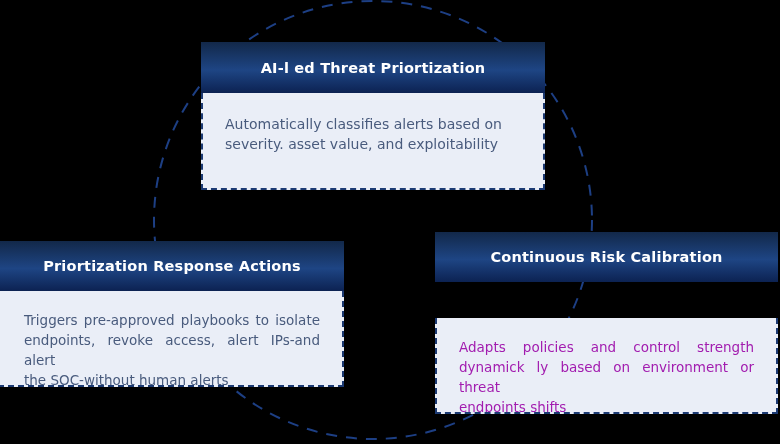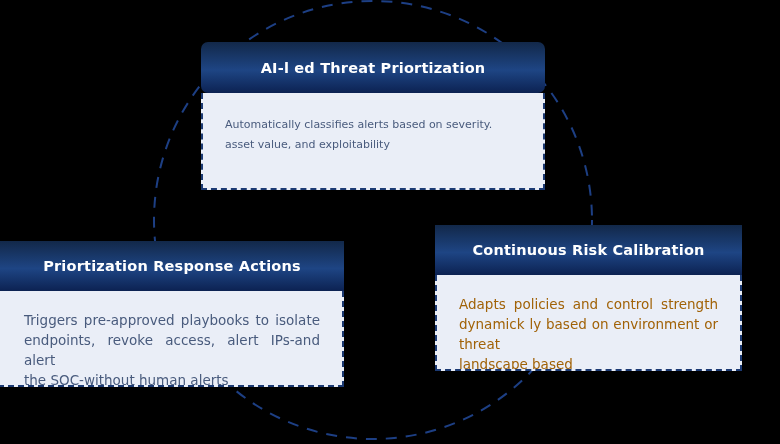--- a/index.html
+++ b/index.html
@@ -56,33 +56,33 @@
     border-top: none;
     box-sizing: border-box;
     color: #495b7d;
     text-align: justify;
     text-justify: inter-word;
     overflow: hidden;
   }
 
   
   #card-top { left: 201px; top: 42px; width: 344px; }
-  #card-top .card-header { height: 51px; font-size: 14.5px; border-radius: 7px; }
+  #card-top .card-header { height: 51px; font-size: 14.5px; }
   #card-top .card-body   { height: 97px; padding: 22px 22px 0 22px;
-                            font-size: 11px; line-height: 19.5px; }
+                            font-size: 14px; line-height: 19.5px; }
 
   
   #card-left { left: -12px; top: 241px; width: 356px; }
   #card-left .card-header { height: 50px; font-size: 14.5px;
                             padding-left: 12px; }
   #card-left .card-body   { height: 96px; padding: 19px 22px 0 34px;
                             font-size: 13.5px; line-height: 20px; }
 
   
-  #card-right { left: 435px; top: 225px; width: 307px; }
+  #card-right { left: 435px; top: 232px; width: 343px; }
   #card-right .card-header { height: 50px; font-size: 14.5px; }
   #card-right .card-body   { height: 96px; padding: 19px 22px 0 22px;
                              font-size: 13.5px; line-height: 20px; }
 
   .body-text { margin: 0; }
   .body-text:last-child { text-align: left; }
 </style>
 </head>
 <body>
 
@@ -108,19 +108,19 @@
     <div class="card-body" style="background: rgb(234, 238, 247); color: rgb(73, 91, 125); border-color: rgb(28, 58, 115);">
       <p class="body-text">Triggers pre-approved playbooks to isolate endpoints, revoke access, alert IPs-and alert</p>
       <p class="body-text">the SOC-without human alerts</p>
     </div>
   </div>
 
   <div class="card" id="card-right">
     <div class="card-header" style="background: linear-gradient(rgb(18, 40, 73) 0%, rgb(30, 69, 132) 55%, rgb(12, 34, 82) 100%); color: rgb(255, 255, 255);">
       <span>Continuous Risk Calibration</span>
     </div>
-    <div class="card-body" style="background: rgb(234, 238, 247); color: #a16207; border-color: rgb(28, 58, 115);">
+    <div class="card-body" style="background: rgb(234, 238, 247); color: #a21caf; border-color: rgb(28, 58, 115); margin-top: 36px;">
       <p class="body-text">Adapts policies and control strength dynamick ly based on environment or threat</p>
-      <p class="body-text">landscape based</p>
+      <p class="body-text">endpoints shifts</p>
     </div>
   </div>
 
 </div>
 
 </body></html>

